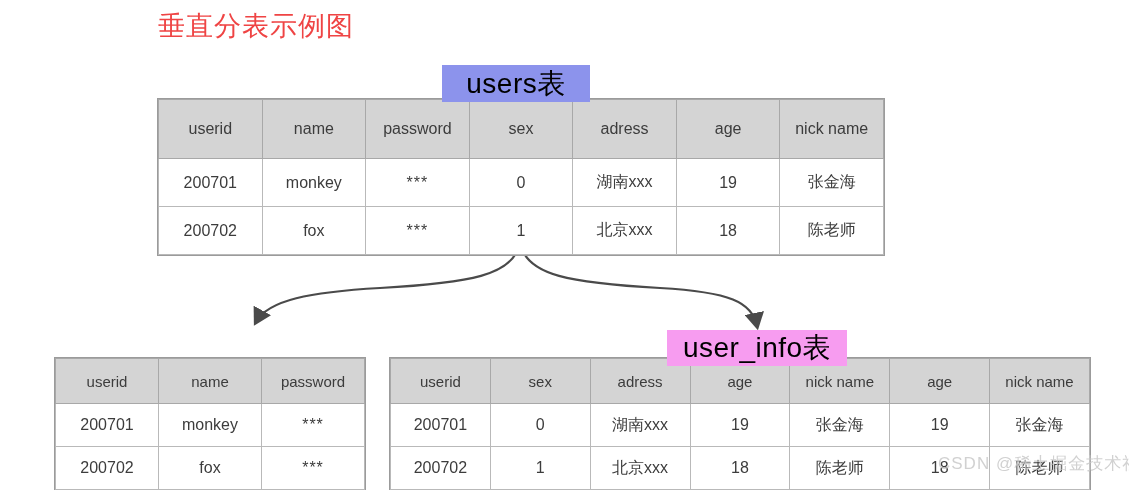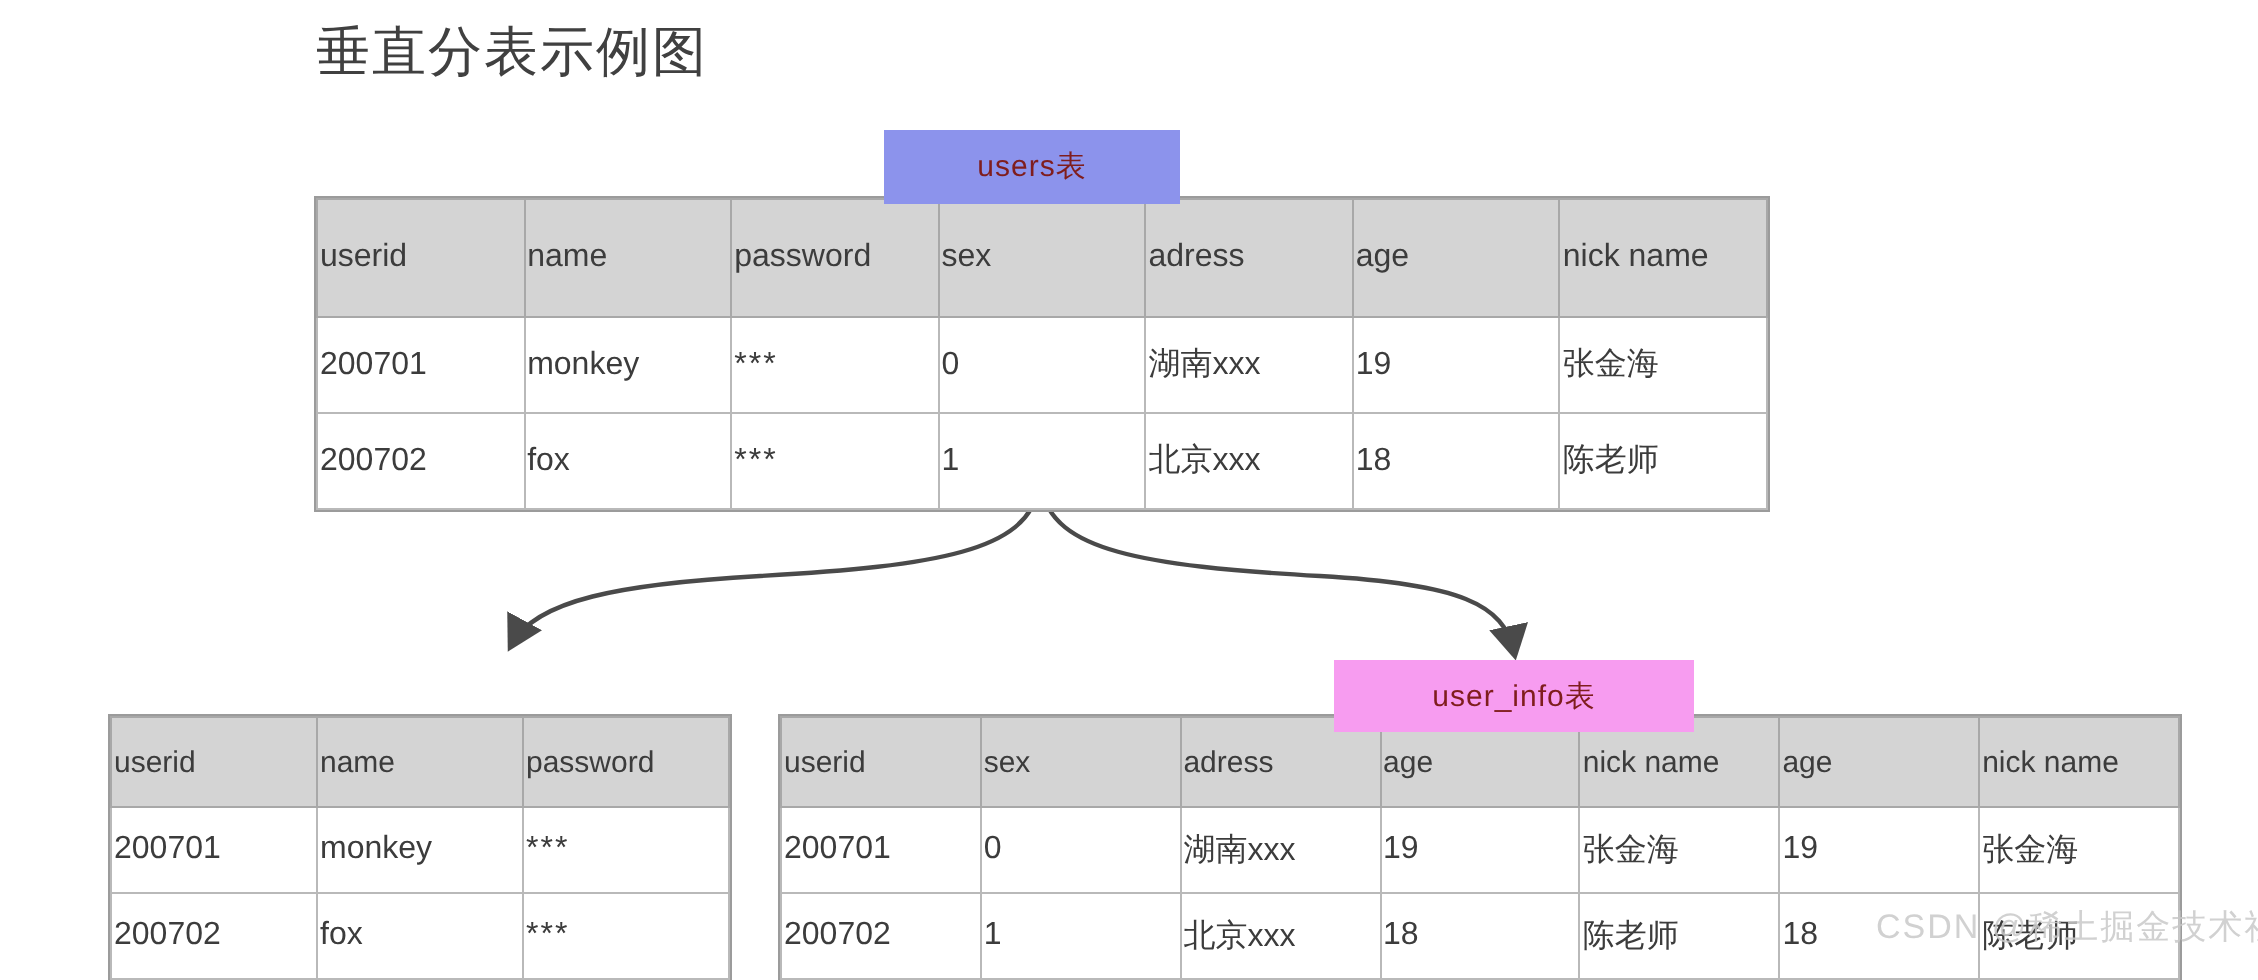--- a/index.html
+++ b/index.html
@@ -22,21 +22,21 @@
     width: 1129px;
     height: 490px;
   }
 
   
   .title {
     position: absolute;
     left: 158px;
     top: 8px;
     font-size: 27px;
-    color: #404040;
+    color: #ef4444;
     letter-spacing: 1px;
     white-space: nowrap;
   }
 
   
   .arrows {
     position: absolute;
     left: 0; top: 0;
     width: 1129px;
     height: 490px;
@@ -46,20 +46,21 @@
   
   .tbl {
     position: absolute;
     border-collapse: collapse;
     table-layout: fixed;
     background: #ffffff;
     box-shadow: 0 0 0 1px #9b9b9b;
   }
   .tbl td {
     border: 1px solid #b9b9b9;
+    text-align: center;
     color: #3c3c3c;
     background: #ffffff;
     overflow: hidden;
     white-space: nowrap;
   }
   .tbl tr.hdr td {
     background: #d4d4d4;
     border-color: #a8a8a8;
   }
 
@@ -109,22 +110,22 @@
   }
 
   .stars { letter-spacing: 1px; font-size: 14px; }
 
   
   .tag {
     position: absolute;
     display: flex;
     align-items: center;
     justify-content: center;
-    font-size: 15px;
-    color: #7f1d1d;
+    font-size: 28px;
+    color: #000000;
     white-space: nowrap;
     letter-spacing: 0.5px;
   }
   #tag-users {
     left: 442px;
     top: 65px;
     width: 148px;
     height: 37px;
     background: #8c93ec;
   }

